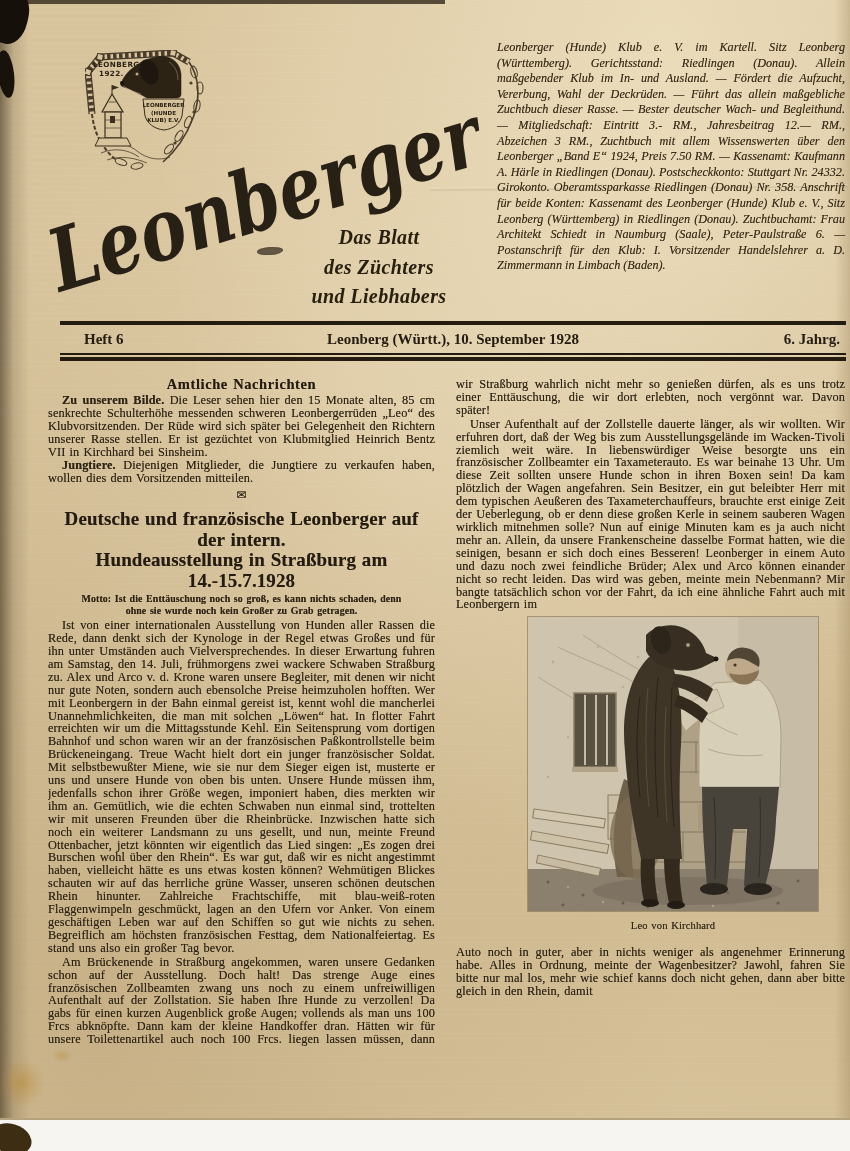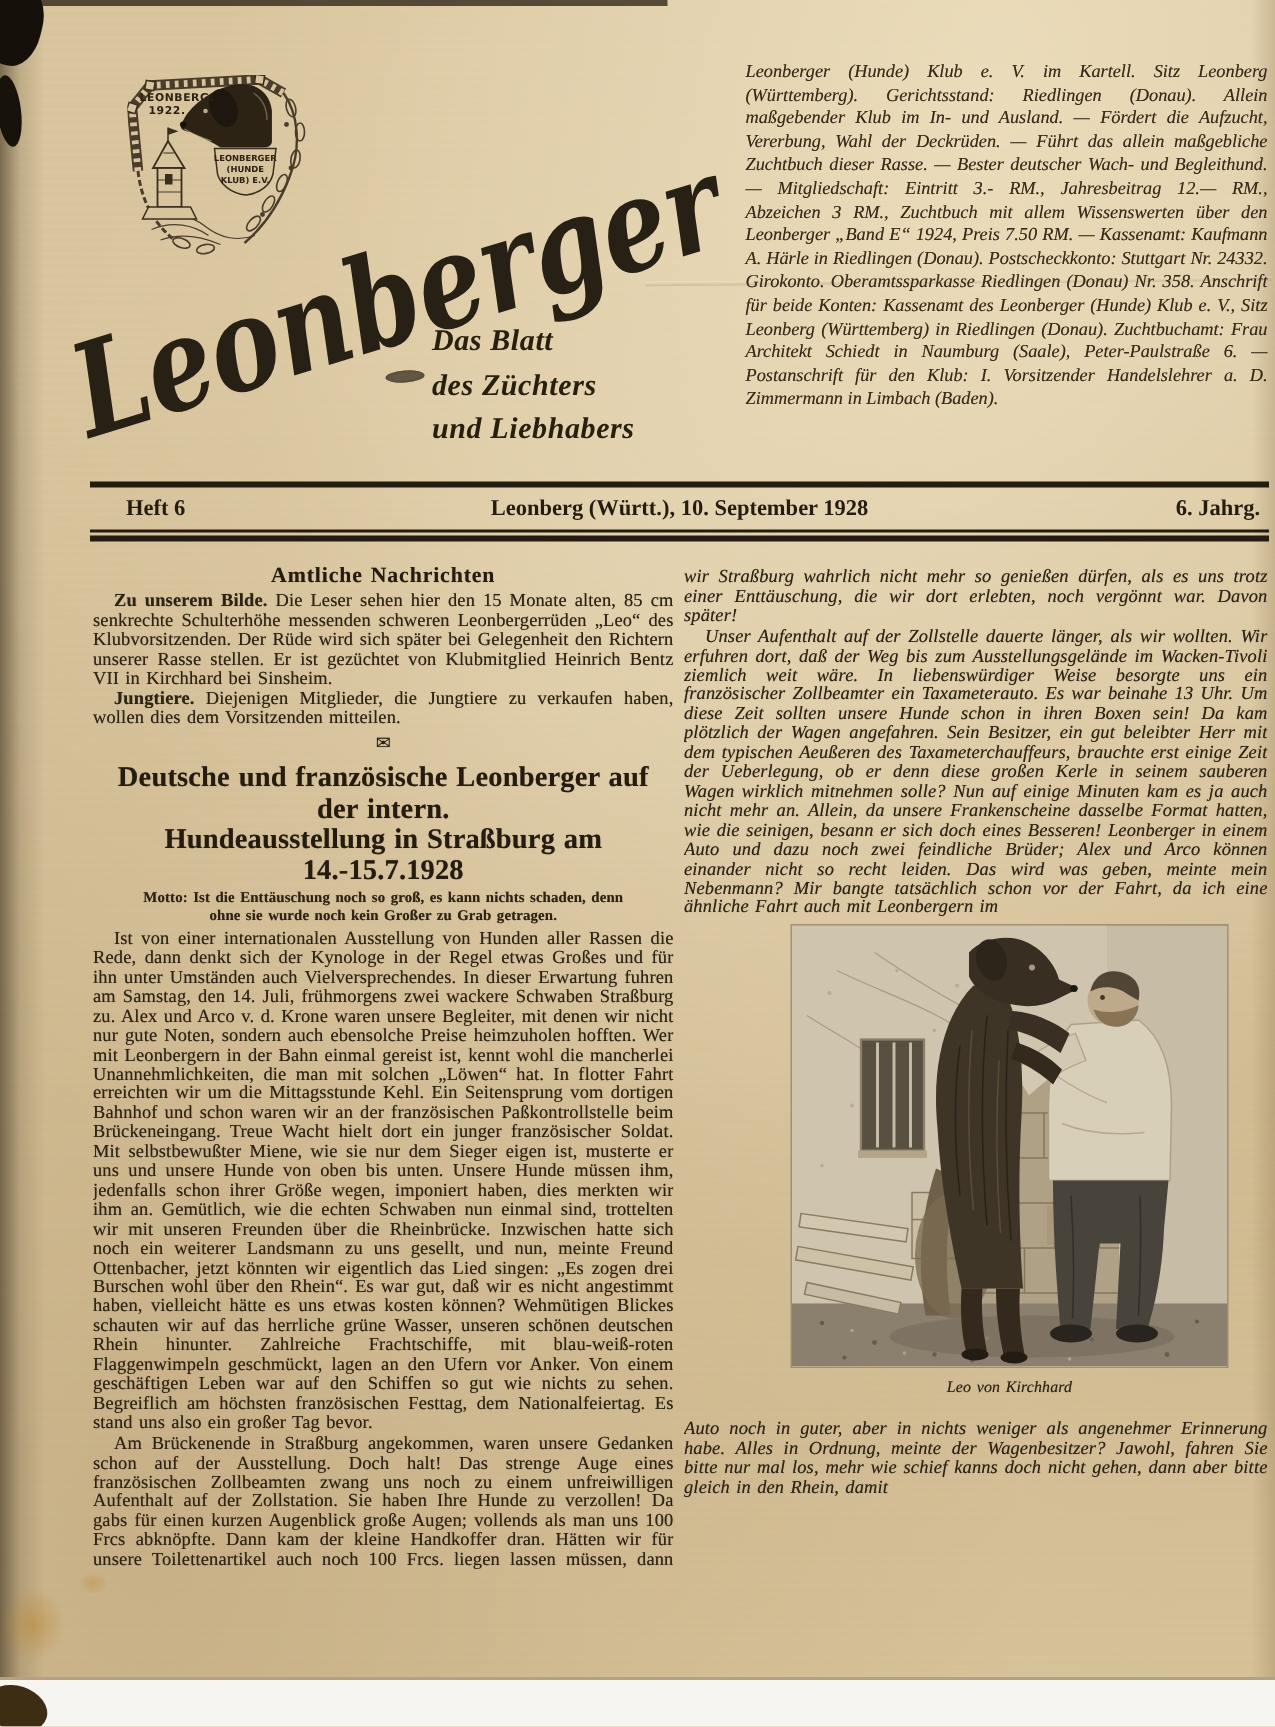--- a/index.html
+++ b/index.html
@@ -27,40 +27,40 @@
   .stain1{position:absolute;left:0px;top:1058px;width:44px;height:50px;border-radius:50%;
     background:radial-gradient(ellipse, rgba(186,138,52,.55), rgba(186,138,52,0) 70%);}
   .stain2{position:absolute;left:52px;top:1048px;width:20px;height:15px;border-radius:50%;
     background:radial-gradient(ellipse, rgba(186,138,52,.4), transparent 70%);}
   .bottom-blob{position:absolute;left:-10px;top:1124px;width:42px;height:30px;background:#3d2d12;border-radius:50%;transform:rotate(18deg);}
   .crease{position:absolute;left:430px;top:186px;width:418px;height:3px;opacity:.6;transform:rotate(-.5deg);
     background:linear-gradient(180deg, rgba(252,242,214,.55), rgba(95,72,40,.28));}
   
   #emblem{position:absolute;left:85px;top:50px;}
   #title-script{position:absolute;left:36px;top:42px;}
-  #subtitle{position:absolute;left:288px;top:213px;width:182px;text-align:left;
+  #subtitle{position:absolute;left:288px;top:223px;width:182px;text-align:center;
     font-style:italic;font-weight:bold;font-size:20px;line-height:29.5px;color:#27200f;letter-spacing:.4px;}
   #club-info{position:absolute;left:497px;top:40px;width:348px;margin:0;
     font-style:italic;font-size:12.2px;line-height:15.6px;text-align:justify;color:#372a18;
     text-shadow:0 0 .4px rgba(55,42,24,.5);}
   #smudge{position:absolute;left:257px;top:247px;width:26px;height:8px;background:#453a2c;border-radius:50%;
     opacity:.8;transform:rotate(-4deg);box-shadow:inset 0 0 2px #20180e;}
   
   #issue-bar{position:absolute;left:60px;top:321px;width:786px;}
   .rule-thick{height:4px;background:#241c10;}
   .rule-thin{height:1.6px;background:#241c10;margin-bottom:2.5px;}
   .bar-row{position:relative;padding:6px 4px 5px 24px;font-weight:bold;font-size:15px;color:#241c10;}
   .bar-center{position:absolute;left:0;right:0;text-align:center;}
   .bar-right{position:absolute;right:6px;}
   
   .col{position:absolute;top:378px;color:#2c2315;font-size:12.3px;line-height:12.9px;
     text-align:justify;word-spacing:1px;letter-spacing:.1px;text-shadow:0 0 .45px rgba(44,35,21,.55);
     overflow:hidden;}
-  #col-left{left:62px;width:387px;height:668px;}
-  #col-right{left:456px;width:389px;height:676px;font-style:italic;}
+  #col-left{left:48px;width:387px;height:668px;}
+  #col-right{left:456px;width:389px;height:676px;}
   .col p{margin:0 0 1px 0;text-indent:14px;}
   .col p.nofirst{text-indent:0;}
   h2.sec{margin:0 0 3px 0;text-align:center;font-size:14.5px;letter-spacing:.6px;color:#241c10;}
   h3.art{margin:7px 0 2px 0;text-align:center;font-size:19px;line-height:20.5px;color:#241c10;}
   .ornament{text-align:center;font-size:12px;margin:4px 0 2px 0;color:#2c2315;}
   .motto{width:336px;margin:0 auto 3px auto;text-align:center;font-size:9.9px;line-height:11.5px;
     font-weight:bold;text-indent:0;color:#2c2315;}
   
   figure{margin:6px 21px 0 72px;width:290px;}
   #photo{display:block;box-shadow:0 0 0 1px rgba(130,112,80,.6);}

